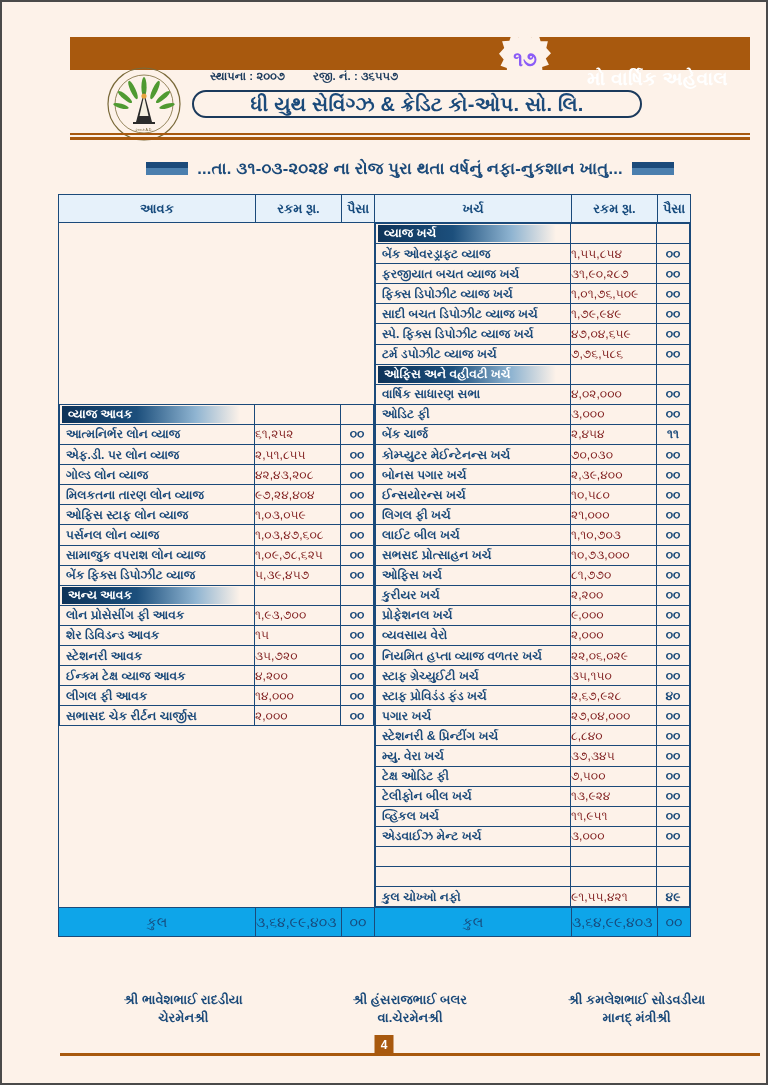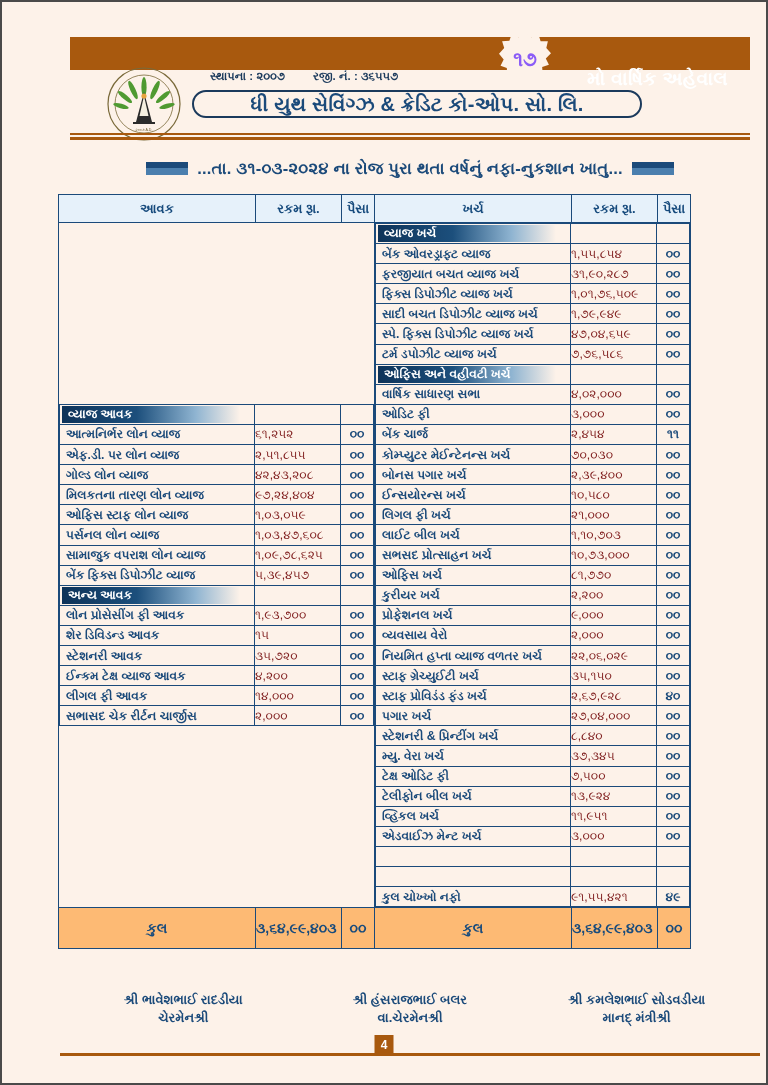--- a/index.html
+++ b/index.html
@@ -142,23 +142,23 @@
     min-width: 178px;
     padding: 1px 6px 2px 6px;
     color: #ffffff; font-size: 12.2px; font-weight: bold;
     background: linear-gradient(to right, #0e3359 0%, #1c4f7c 42%, #8fb4d1 75%, #fdf2e9 100%);
     white-space: nowrap;
   }
   .vsep-amt { border-left: 1px solid #1b4a7a !important; }
   .vsep-ps  { border-left: 1px solid #1b4a7a !important; }
 
   tfoot td {
-    background: #fdba74;
-    color: #174b7d; font-size: 14px; font-weight: bold;
-    height: 41px;
+    background: #0ea5e9;
+    color: #174b7d; font-size: 14px; font-weight: normal;
+    height: 29px;
   }
   tfoot td.t-lbl { text-align: center; }
   tfoot td.t-num { text-align: right; padding-right: 5px; }
   tfoot td.t-ps  { text-align: center; }
 
   
   .sigs {
     position: absolute; left: 68px; top: 990px;
     width: 680px;
     display: flex;

